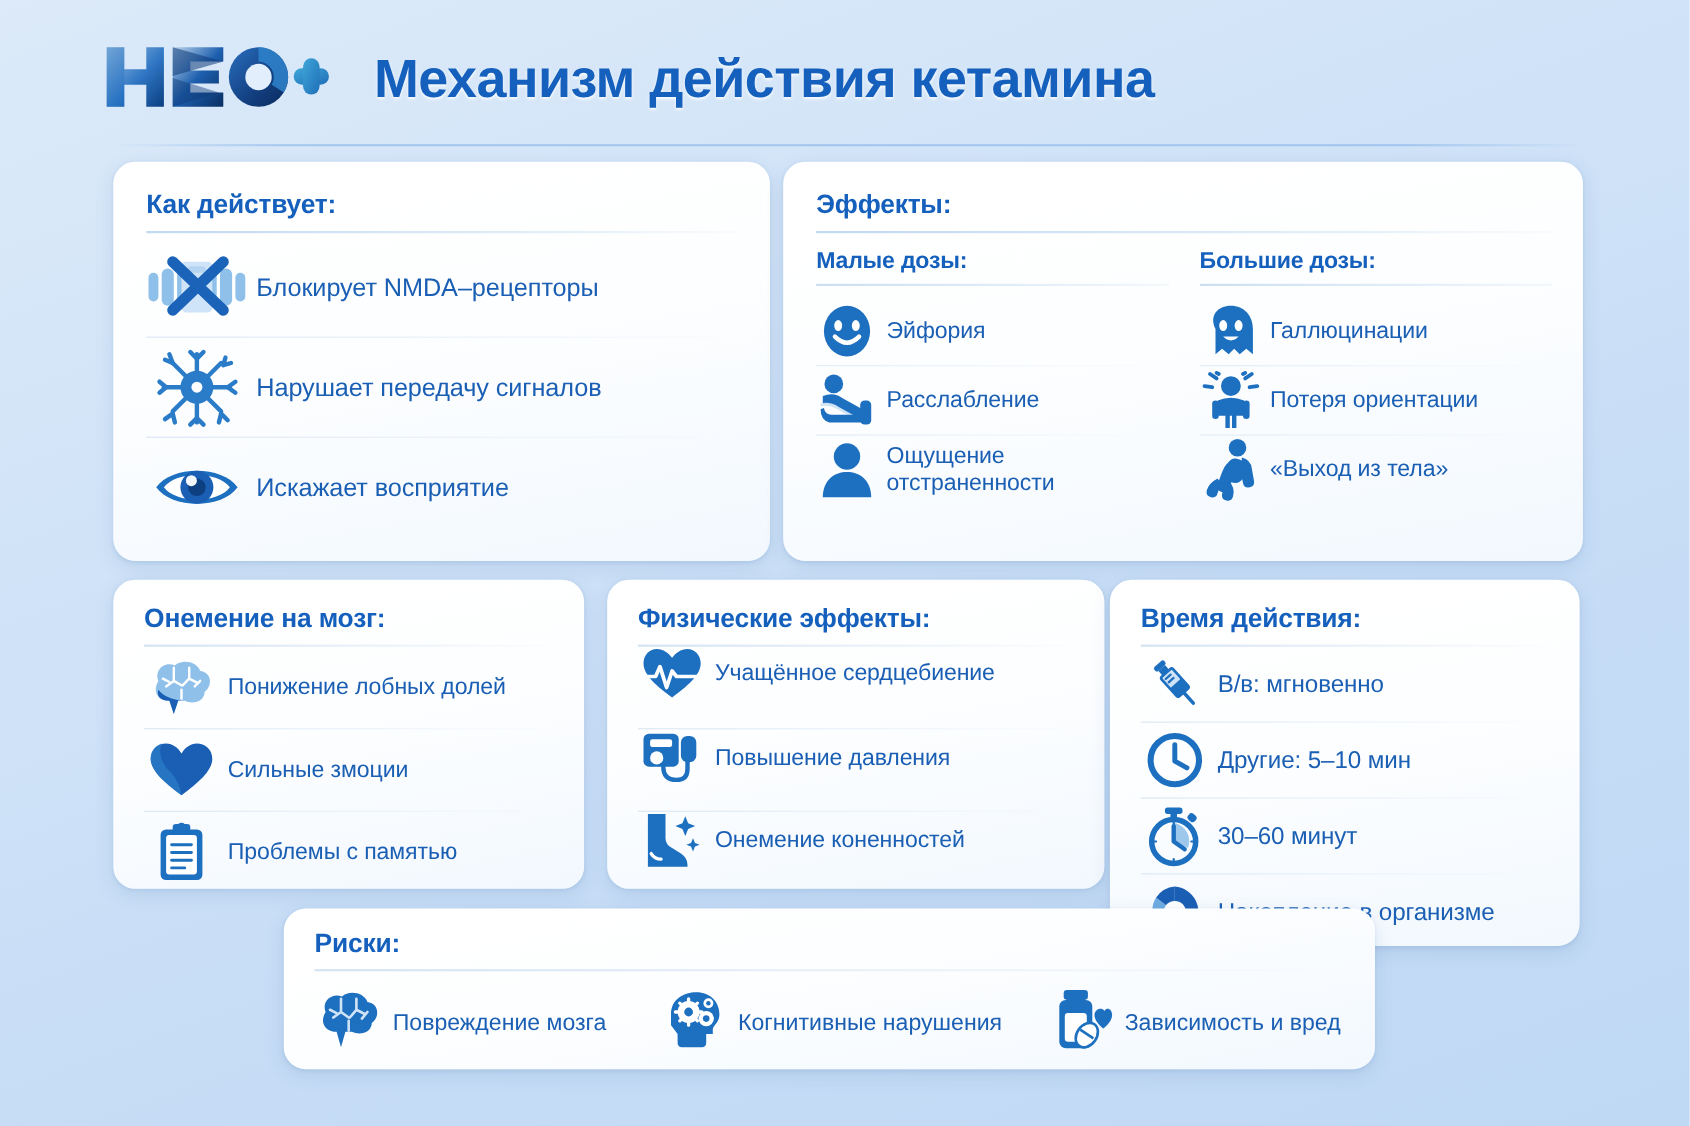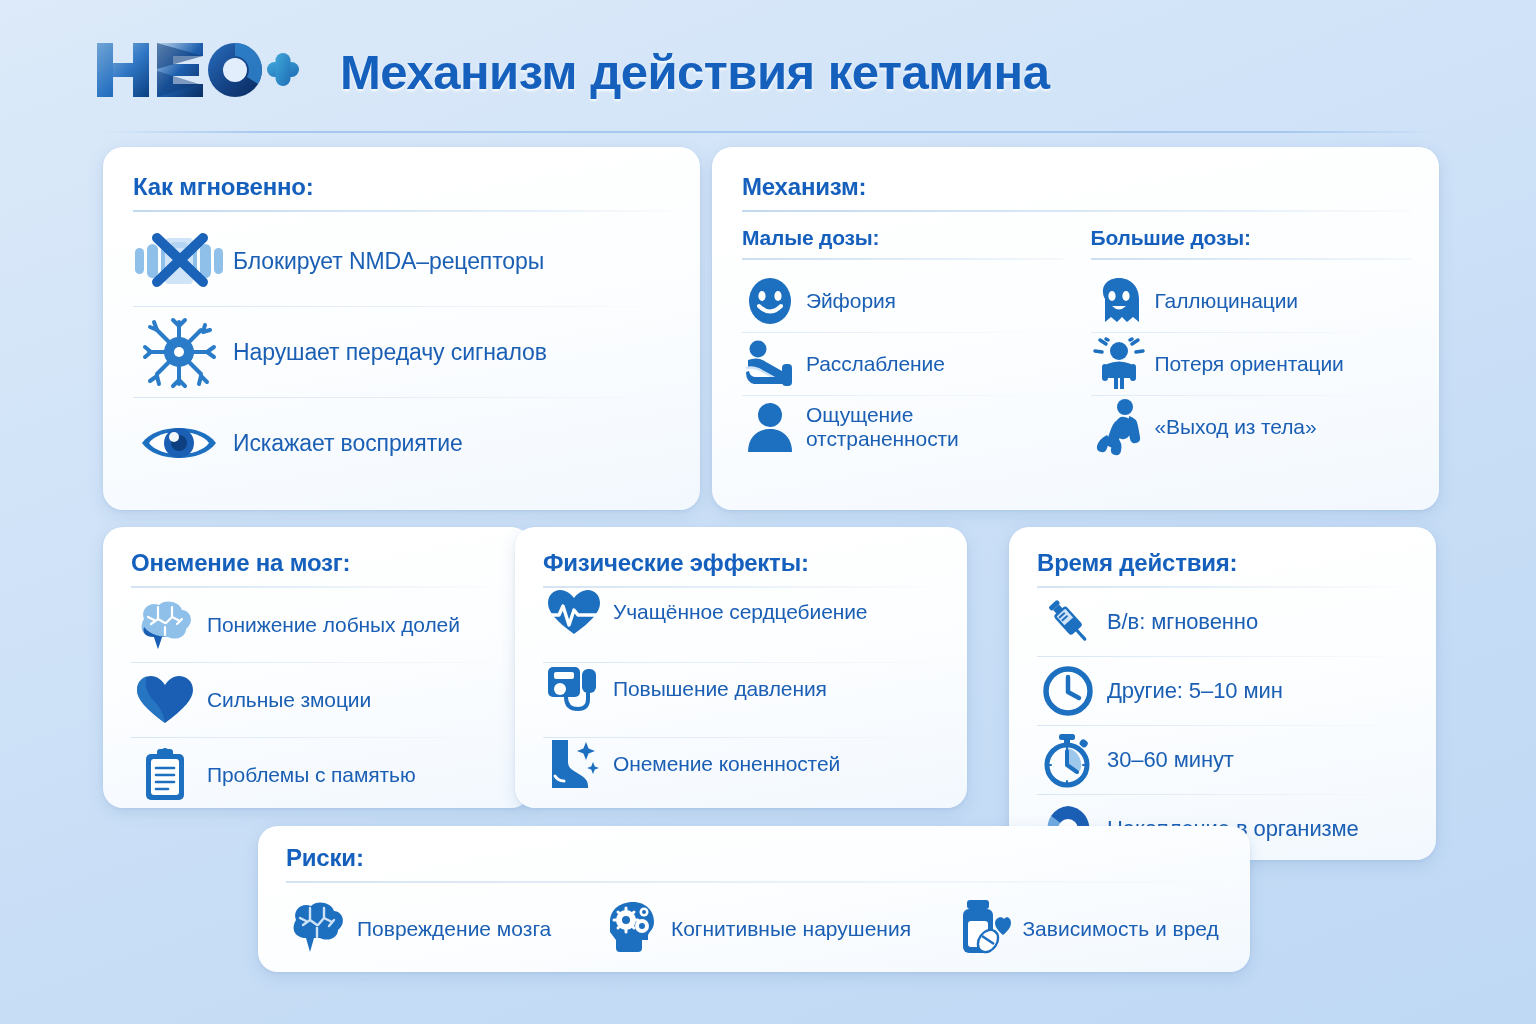--- a/index.html
+++ b/index.html
@@ -160,21 +160,21 @@
   }
   #card-brain .row { height: 74px; display:flex; align-items:center; }
   #card-brain .item .label { font-size: 21px; }
   #card-brain .divider {
     height: 1px;
     background: linear-gradient(to right, rgba(214,228,243,0.95), rgba(232,241,250,0.35) 85%, rgba(243,248,253,0));
   }
 
   
   #card-physical {
-    left: 515px; top: 527px;
+    left: 552px; top: 527px;
     width: 452px; height: 281px;
     padding: 22px 26px 0 28px;
   }
   #card-physical .row { height: 74px; display:flex; align-items:flex-start; }
   #card-physical .item .label { font-size: 21px; }
   #card-physical .divider {
     height: 1px;
     background: linear-gradient(to right, rgba(214,228,243,0.95), rgba(232,241,250,0.35) 85%, rgba(243,248,253,0));
   }
 
@@ -263,21 +263,21 @@
         <rect x="172" y="24" width="32" height="15" rx="7.5" fill="url(#lgP)"></rect>
         <rect x="180.5" y="15" width="15" height="33" rx="7.5" fill="url(#lgP)"></rect>
       </svg>
     </div>
 
     <div class="page-title">Механизм действия кетамина</div>
     <div class="header-rule"></div>
   </div>
 
   <div class="card" id="card-how">
-    <div class="card-title">Как мгновенно:</div>
+    <div class="card-title">Как действует:</div>
     <div class="rule"></div>
 
     <div class="list">
       <div class="row">
         <div class="item">
           <span class="ico">
             <svg width="92" height="58" viewBox="0 0 92 58">
               <rect x="2" y="16" width="9" height="26" rx="4.5" fill="#8fc0ea"></rect>
               <rect x="14" y="12" width="11" height="34" rx="5.5" fill="#8fc0ea"></rect>
               <rect x="28" y="14" width="9" height="30" rx="4.5" fill="#8fc0ea"></rect>
@@ -336,21 +336,21 @@
               <circle cx="36" cy="18" r="5" fill="#ffffff" opacity="0.95"></circle>
             </svg>
           </span>
           <span class="label">Искажает восприятие</span>
         </div>
       </div>
     </div>
   </div>
 
   <div class="card" id="card-effects">
-    <div class="card-title">Механизм:</div>
+    <div class="card-title">Эффекты:</div>
     <div class="rule"></div>
 
     <div class="two-col">
 
       <div class="col">
         <div class="card-title small">Малые дозы:</div>
         <div class="sub-rule"></div>
         <div class="ilist">
           <div class="irow">
             <div class="item">

